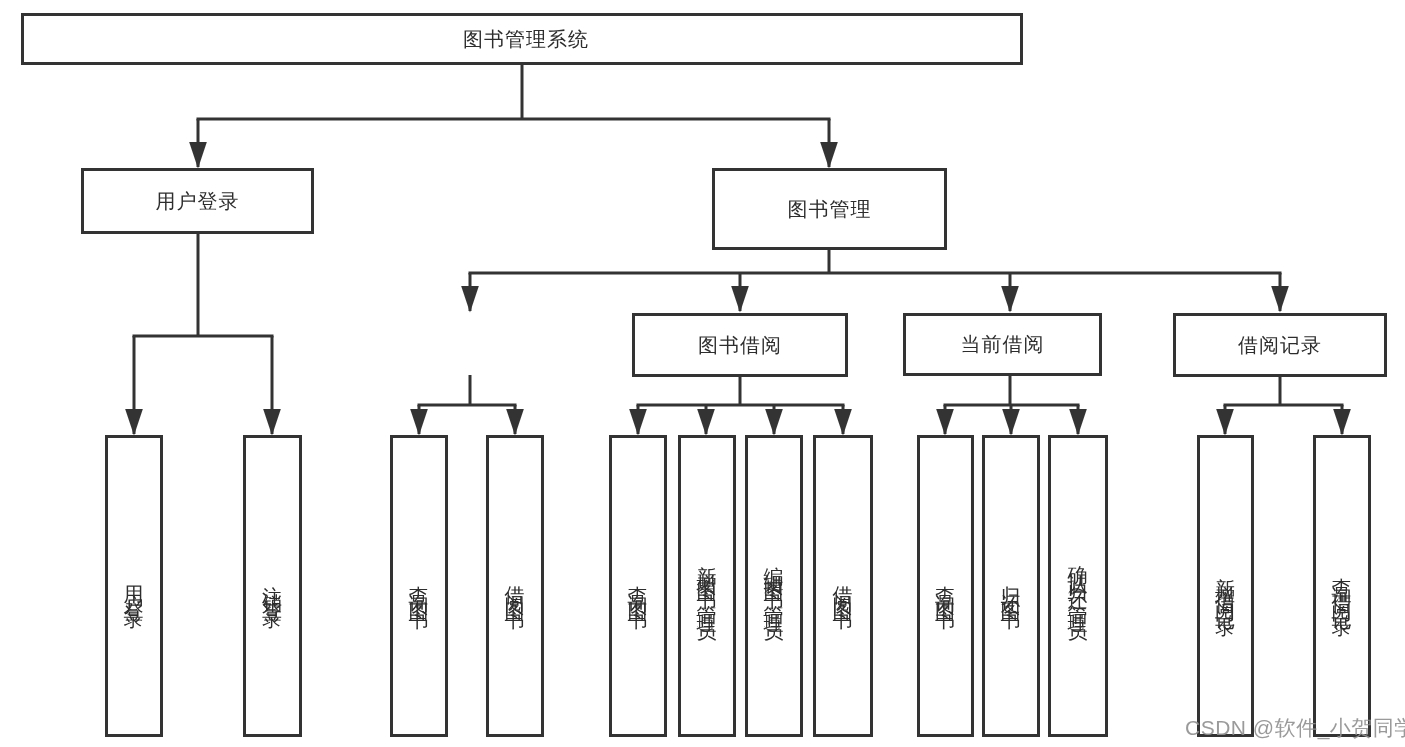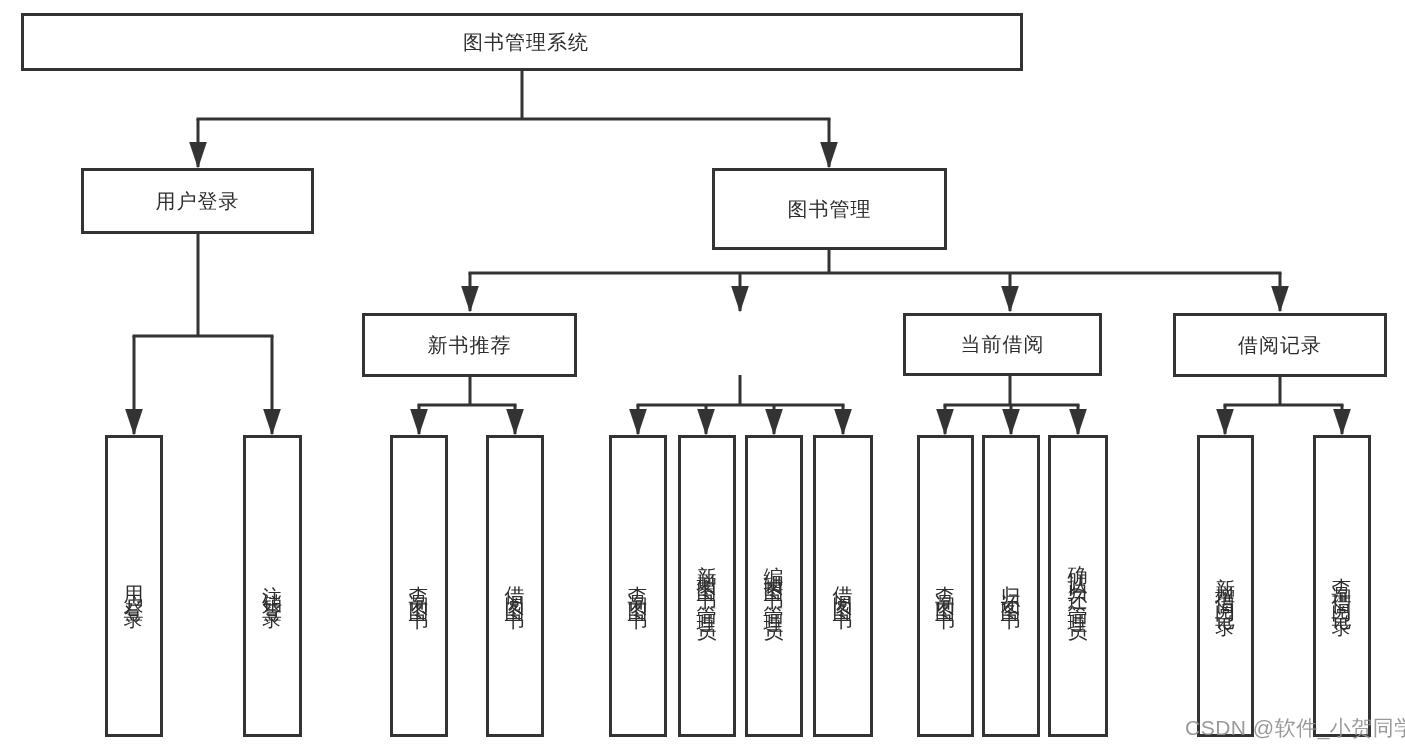--- a/index.html
+++ b/index.html
@@ -112,26 +112,26 @@
     </g>
 
     <g stroke="#333333" stroke-width="3" fill="none">
       <path d="M1280,375 V405"></path>
       <path d="M1223.5,405 H1343.5"></path>
       <path d="M1225,405 V434" marker-end="url(#arrowhead)"></path>
       <path d="M1342,405 V434" marker-end="url(#arrowhead)"></path>
     </g>
   </svg>
 
-  <div class="node" style="left:21px; top:13px; width:1002px; height:58px;padding-left:8px;">图书管理系统</div>
+  <div class="node" style="left:21px; top:13px; width:1002px; height:52px;padding-left:8px;">图书管理系统</div>
 
   <div class="node" style="left:81px; top:168px; width:233px; height:66px;">用户登录</div>
   <div class="node" style="left:712px; top:168px; width:235px; height:82px;">图书管理</div>
 
-  <div class="node" style="left:362px; top:313px; width:215px; height:64px;">新书推荐</div>
+  <div class="node" style="left:632px; top:313px; width:216px; height:64px;">图书借阅</div>
   <div class="node" style="left:903px; top:313px; width:199px; height:63px;">当前借阅</div>
   <div class="node" style="left:1173px; top:313px; width:214px; height:64px;">借阅记录</div>
 
   <div class="node leaf" style="left:105px; top:435px; width:58px; height:302px;">用户登录</div>
   <div class="node leaf" style="left:243px; top:435px; width:59px; height:302px;">注销登录</div>
 
   <div class="node leaf" style="left:390px; top:435px; width:58px; height:302px;">查询图书</div>
   <div class="node leaf" style="left:486px; top:435px; width:58px; height:302px;">借阅图书</div>
 
   <div class="node leaf" style="left:609px; top:435px; width:58px; height:302px;">查询图书</div>

